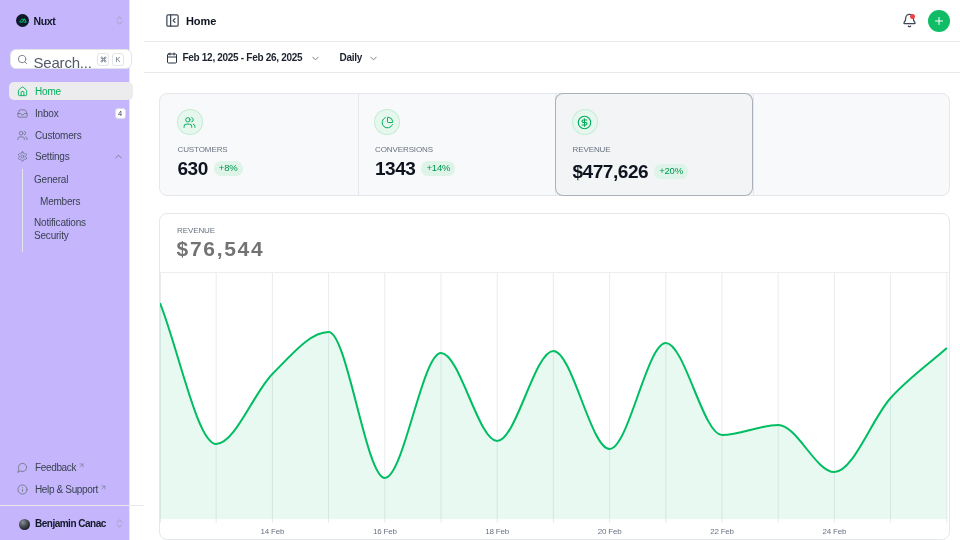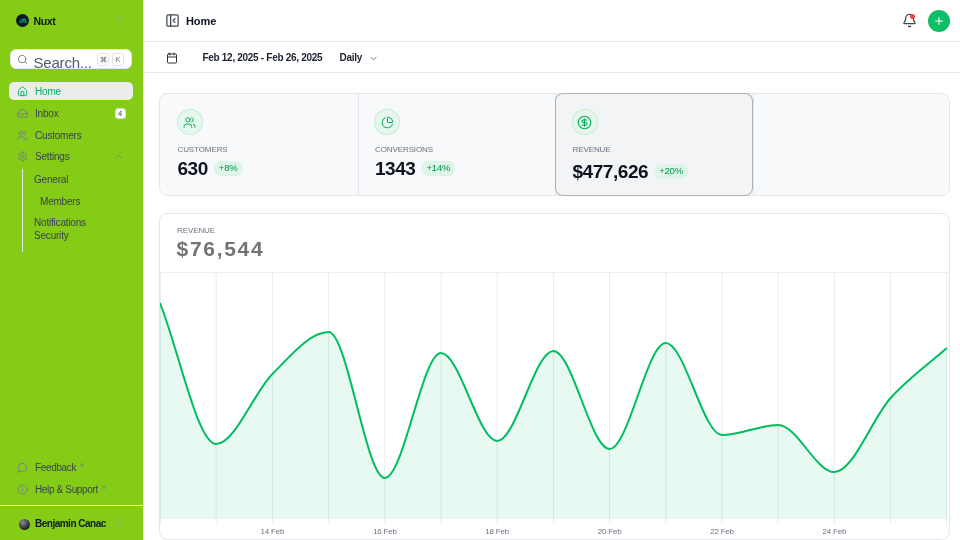--- a/index.html
+++ b/index.html
@@ -3,22 +3,22 @@
 <meta charset="utf-8">
 <style>
 * { margin:0; padding:0; box-sizing:border-box; }
 html,body { width:960px; height:540px; overflow:hidden; background:#fff;
   font-family:"Liberation Sans", sans-serif; }
 .abs { position:absolute; }
 body { position:relative; }
 svg { display:block; }
 
 
-#sidebar { position:absolute; left:0; top:0; width:144px; height:540px;
-  background:#84cc16; border-right:1px solid #e7e9ec; }
+#sidebar { position:absolute; left:0; top:0; width:130px; height:540px;
+  background:#c4b5fd; border-right:1px solid #e7e9ec; }
 .navitem { position:absolute; left:9px; width:124px; height:18px; border-radius:5px;
   display:flex; align-items:center; font-size:10px; letter-spacing:-0.2px;
   color:#3a4250; font-weight:500; white-space:nowrap; }
 .navitem svg.ic { margin-left:8px; margin-right:7px; flex:none; }
 .subitem { position:absolute; left:34px; height:18px; display:flex; align-items:center;
   font-size:10px; letter-spacing:-0.2px; color:#3a4250; font-weight:500; }
 kbd { font-family:"Liberation Sans", sans-serif; font-size:7.5px; color:#6b7280;
   background:#fff; border:1px solid #e2e5e9; border-radius:3px; height:13px;
   display:inline-flex; align-items:center; justify-content:center; }
 
@@ -159,21 +159,21 @@
     </svg>
 </div>
 
 <div id="toolbar" style="position:absolute; left:144px; top:42px; width:816px; height:31px; background:#fff; border-bottom:1px solid #e7e9ec;">
   <svg class="abs" style="left:21.5px; top:9.5px;" width="12" height="12" viewBox="0 0 24 24" fill="none" stroke="#2b3340" stroke-width="2" stroke-linecap="round" stroke-linejoin="round">
       <path d="M8 2v4"></path>
       <path d="M16 2v4"></path>
       <rect width="18" height="18" x="3" y="4" rx="2"></rect>
       <path d="M3 10h18"></path>
     </svg>
-  <div class="abs" style="left:38.5px; top:10px; font-size:10px; font-weight:700; letter-spacing:-0.3px; color:#1b222e;margin-left:20px;">Feb 12, 2025 - Feb 26, 2025</div>
+  <div class="abs" style="left:38.5px; top:10px; font-size:10px; font-weight:700; letter-spacing:-0.3px; color:#1b222e;">Feb 12, 2025 - Feb 26, 2025</div>
   <svg class="abs" style="left:166px; top:10.5px;" width="11" height="11" viewBox="0 0 24 24" fill="none" stroke="#6b7280" stroke-width="2" stroke-linecap="round" stroke-linejoin="round">
       <path d="m6 9 6 6 6-6"></path>
     </svg>
   <div class="abs" style="left:195.5px; top:10px; font-size:10px; font-weight:700; letter-spacing:-0.3px; color:#1b222e;">Daily</div>
   <svg class="abs" style="left:224px; top:10.5px;" width="11" height="11" viewBox="0 0 24 24" fill="none" stroke="#6b7280" stroke-width="2" stroke-linecap="round" stroke-linejoin="round">
       <path d="m6 9 6 6 6-6"></path>
     </svg>
 </div>
 
 <div id="cards">

